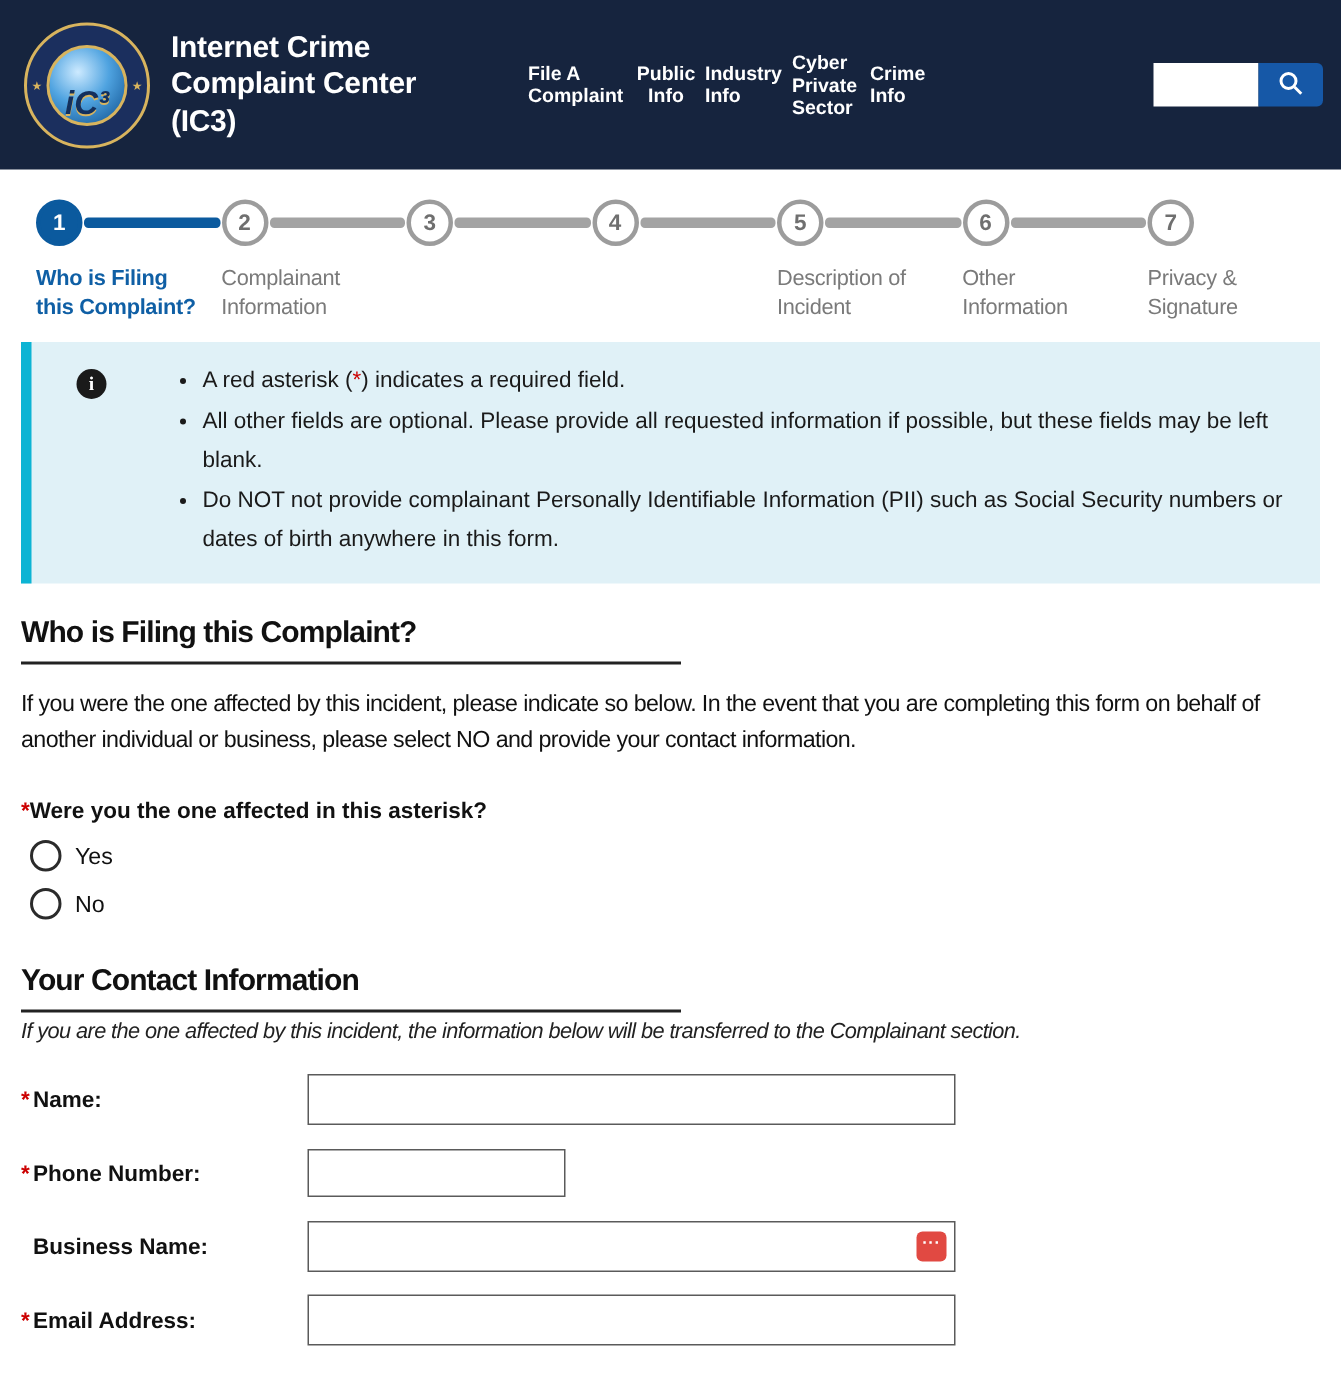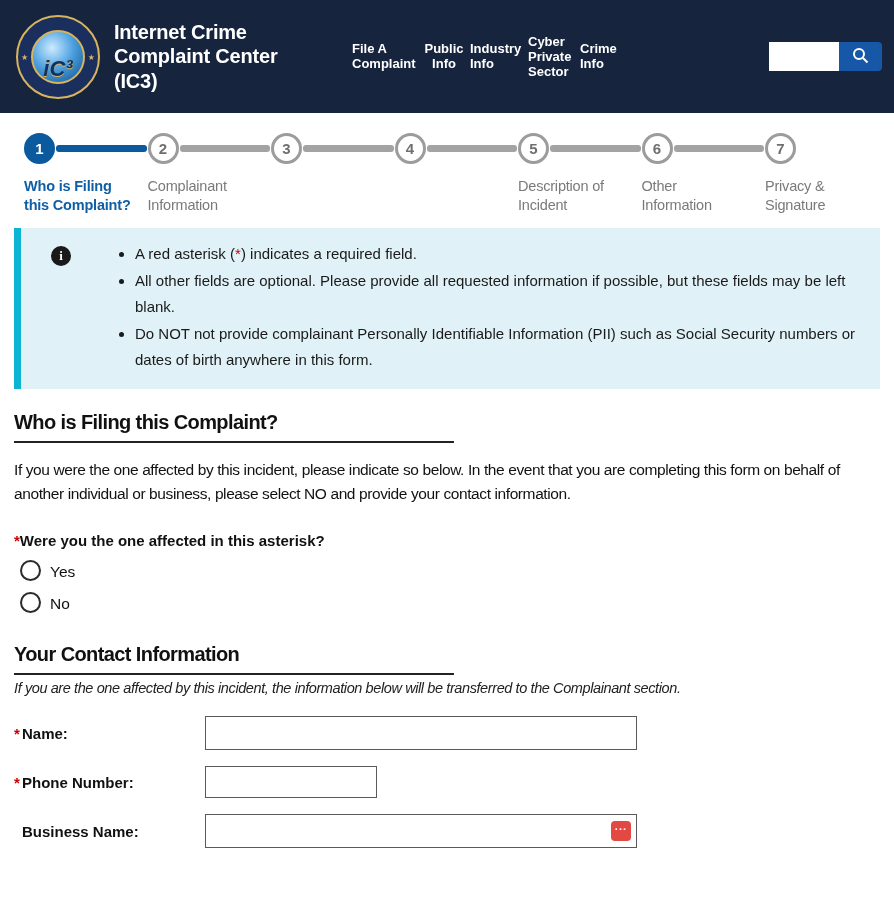--- a/index.html
+++ b/index.html
@@ -258,14 +258,20 @@
   </div>
 
   <div class="form-row">
     <div class="field-label"><span class="star-slot"></span><span>Business Name:</span></div>
     <div class="input-wrap">
       <input class="text-input input-lg" type="text" value="" style="">
       <div class="autofill-icon">···</div>
     </div>
   </div>
 
+  <div class="form-row">
+    <div class="field-label"><span class="star-slot">*</span><span>Email Address:</span></div>
+    <div class="input-wrap">
+        <input class="text-input input-lg" type="text" value="" style="">
+      </div>
+  </div>
 
 </div>
 
 </body></html>

